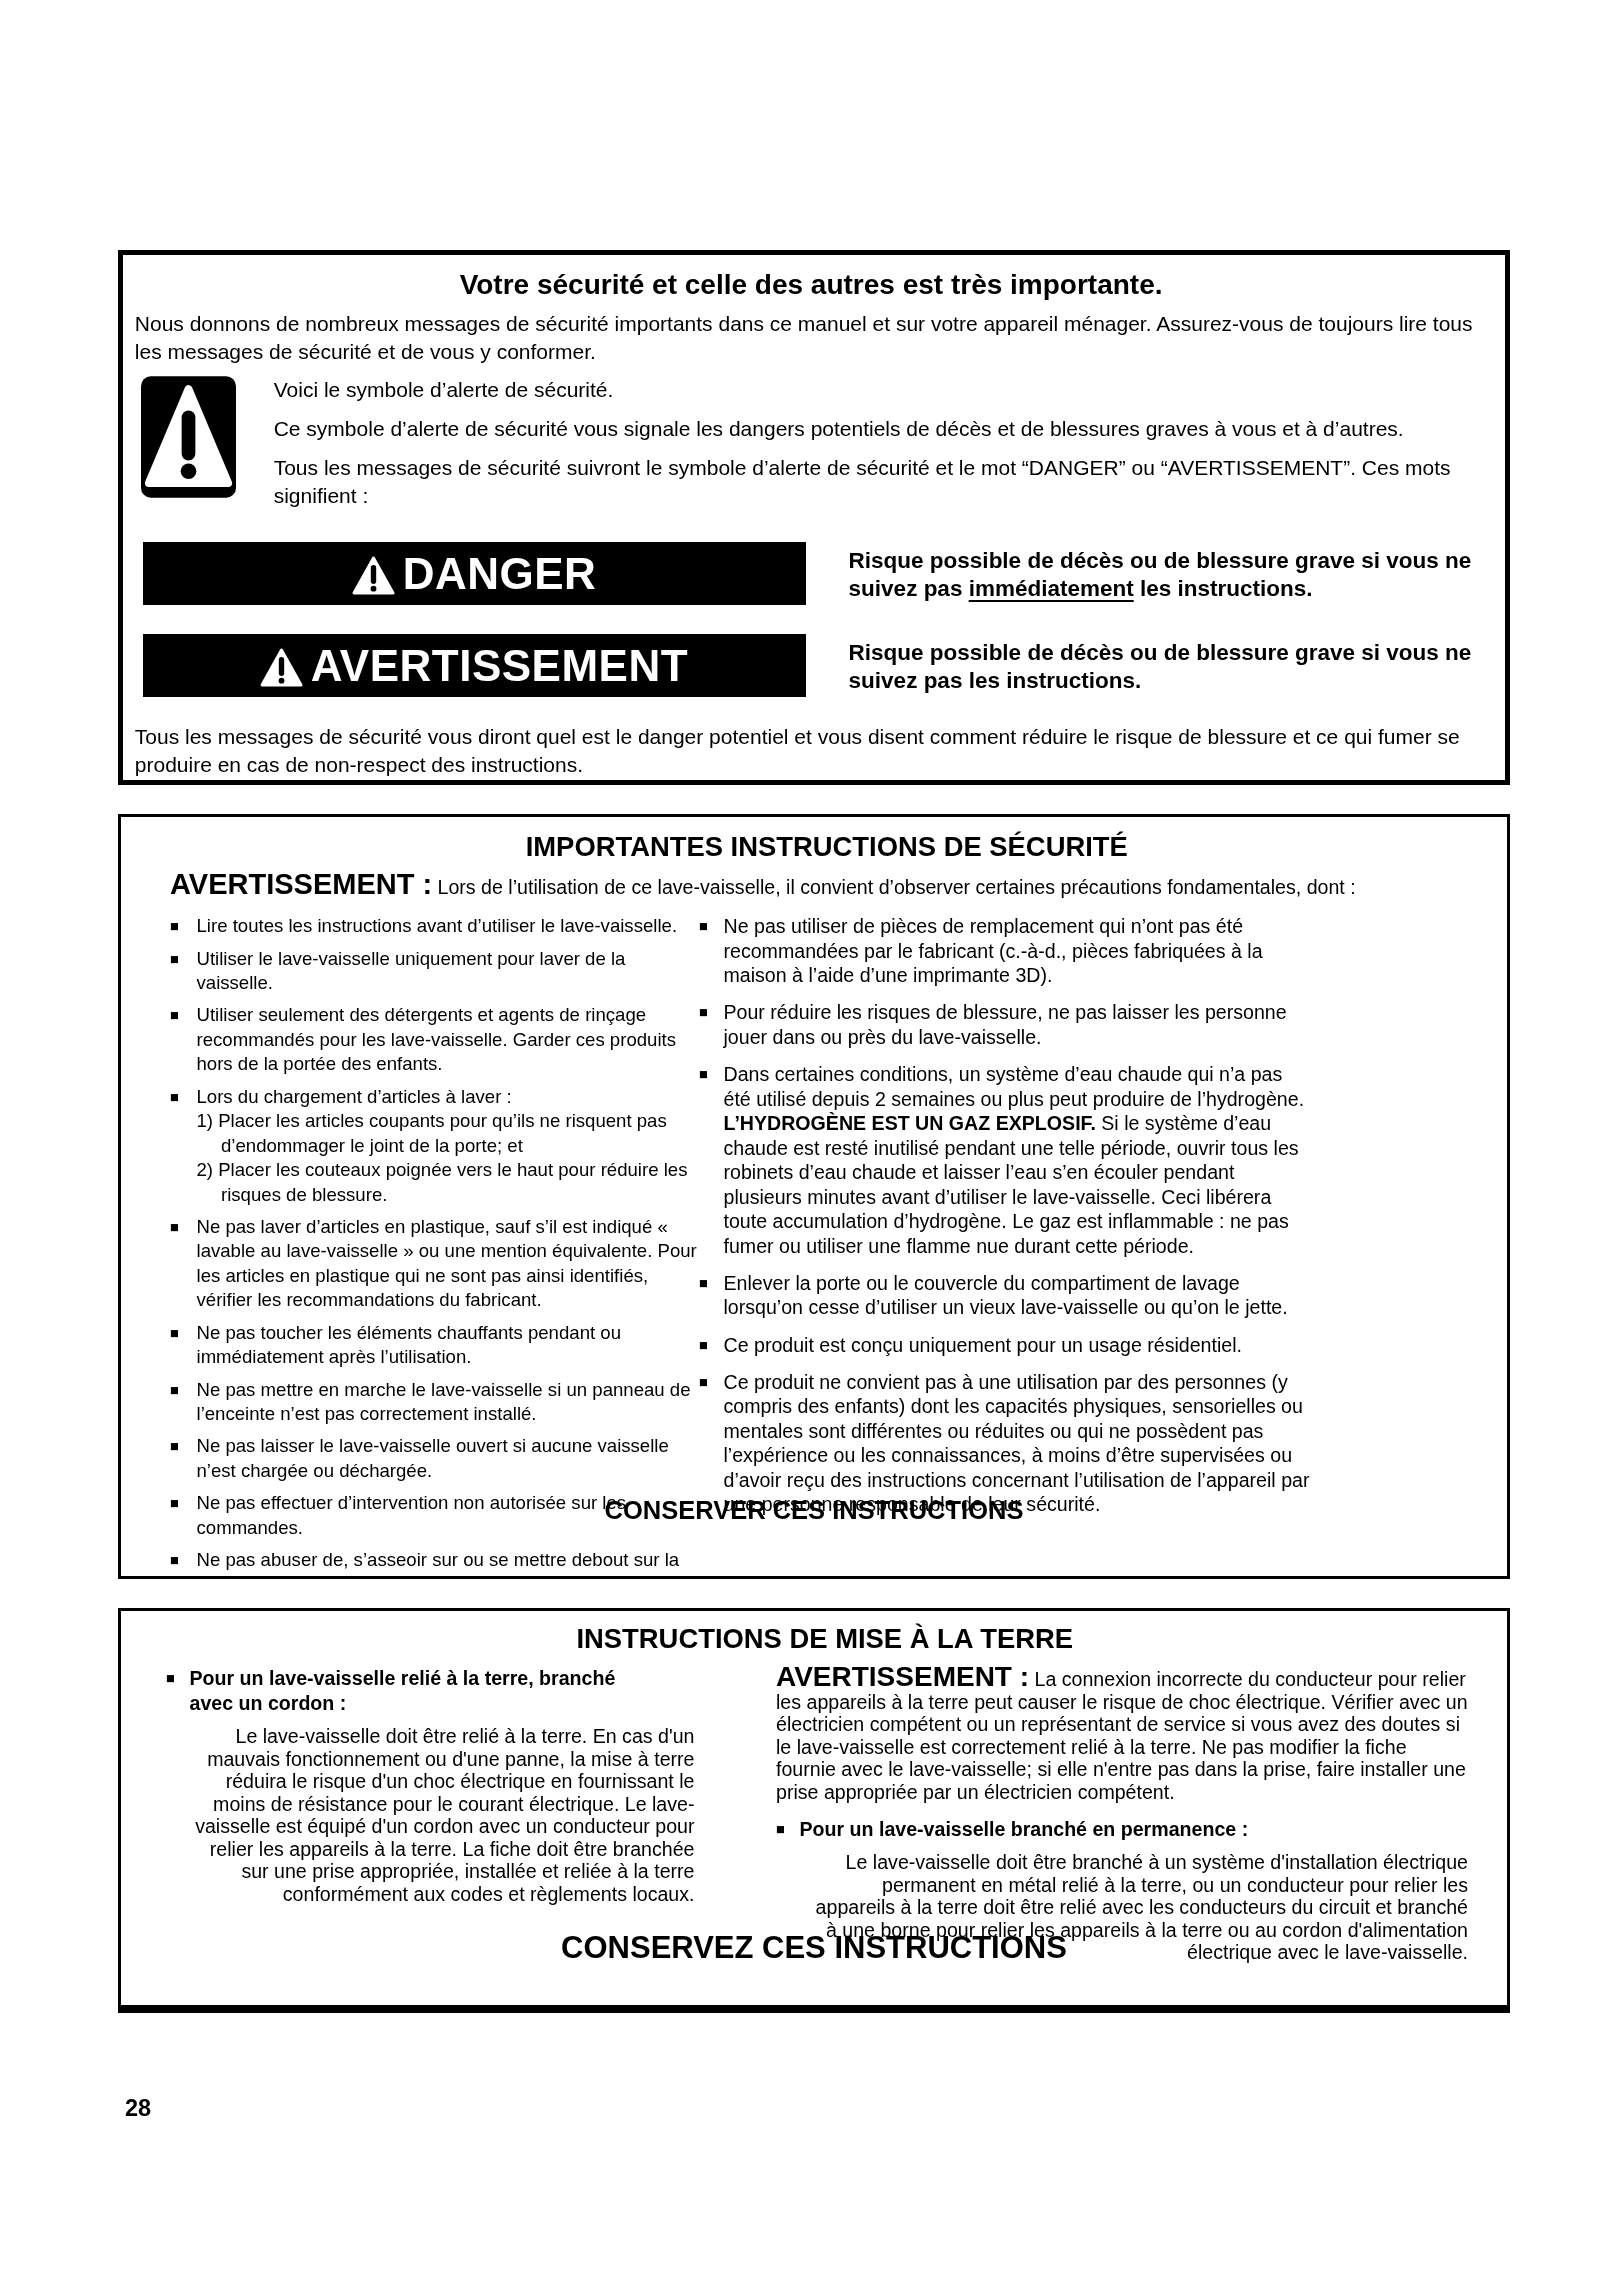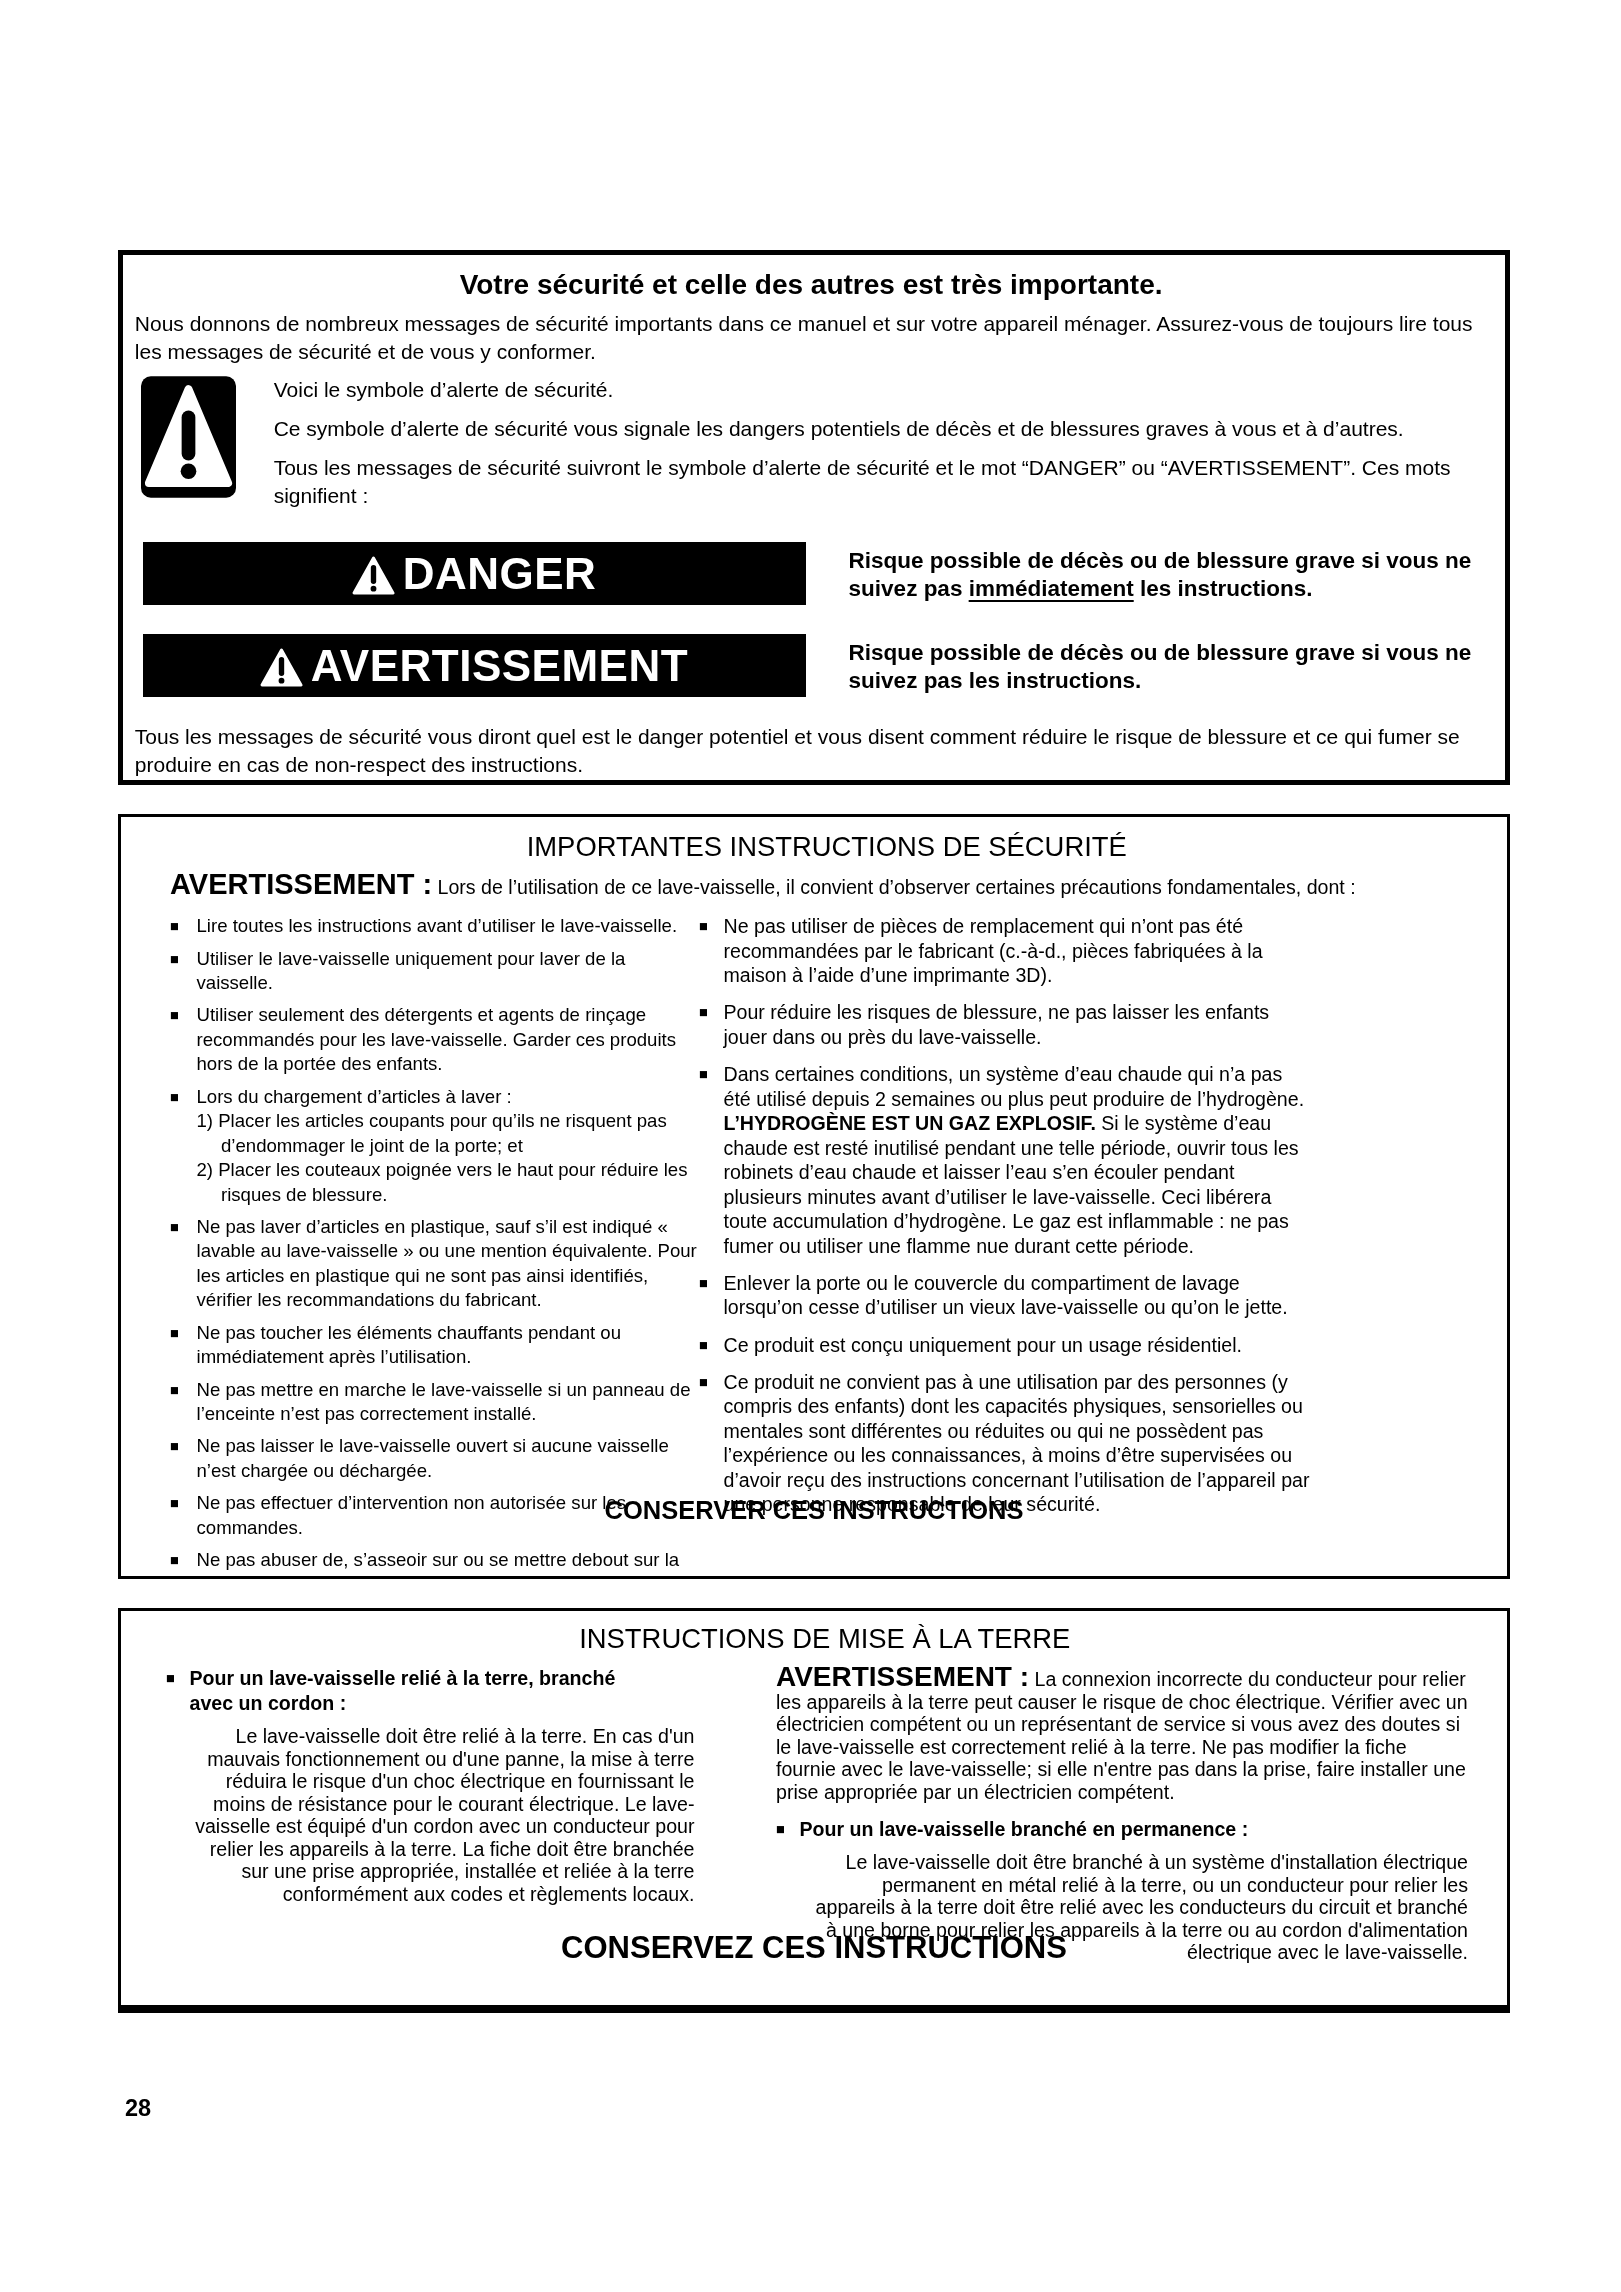--- a/index.html
+++ b/index.html
@@ -21,21 +21,21 @@
   .banner { width:663px; height:63px; background:#000; color:#fff; flex:none; display:flex; align-items:center; justify-content:center; gap:7.8px; }
   .banner .label { font-weight:bold; font-size:44px; letter-spacing:0.5px; }
   .banner svg { width:43px; height:39px; margin-top:2.9px; }
   .signal-text { font-weight:bold; font-size:22.5px; line-height:28px; margin:2px 0 0; width:637px; }
   .row2 { margin-top:29px; }
   .outro { margin-top:25.5px; }
   .u { text-decoration:underline; text-underline-offset:3.9px; }
 
   
   #box2 { margin-top:29px; height:765px; padding:5.9px 23.5px 0 49px; }
-  .box h2 { text-align:center; font-size:27.4px; font-weight:normal; margin:7.8px 0 7.8px; }
+  .box h2 { text-align:center; font-size:27.4px; font-weight:bold; margin:7.8px 0 7.8px; }
   .warn-line { font-size:19.6px; line-height:29px; margin:0 0 11.8px; }
   .warn-word { font-size:29px; font-weight:bold; }
   .cols { display:flex; }
   .cols ul { list-style:none; margin:0; padding:0; }
   .col-l { width:529px; flex:none; }
   .col-l li { position:relative; padding-left:26.5px; font-size:18.6px; line-height:24.5px; margin-bottom:7.8px; }
   .col-r { width:613px; flex:none; margin-left:121px; }
   .col-r li { position:relative; padding-left:24.5px; font-size:19.6px; line-height:24.5px; margin-bottom:12.7px; }
   .sq { position:absolute; left:0; top:0; font-size:14.7px; line-height:24.5px; }
   .sub { padding-left:24.5px; text-indent:-24.5px; }
@@ -125,21 +125,21 @@
         </li>
         <li><span class="sq">■</span><span>Ne pas laver d’articles en plastique, sauf s’il est indiqué « lavable au lave-vaisselle » ou une mention équivalente. Pour les articles en plastique qui ne sont pas ainsi identifiés, vérifier les recommandations du fabricant.</span></li>
         <li><span class="sq">■</span><span>Ne pas toucher les éléments chauffants pendant ou immédiatement après l’utilisation.</span></li>
         <li><span class="sq">■</span><span>Ne pas mettre en marche le lave-vaisselle si un panneau de l’enceinte n’est pas correctement installé.</span></li>
         <li><span class="sq">■</span><span>Ne pas laisser le lave-vaisselle ouvert si aucune vaisselle n’est chargée ou déchargée.</span></li>
         <li><span class="sq">■</span><span>Ne pas effectuer d’intervention non autorisée sur les commandes.</span></li>
         <li><span class="sq">■</span><span>Ne pas abuser de, s’asseoir sur ou se mettre debout sur la porte, le couvercle ou les paniers à vaisselle du lave-vaisselle.</span></li>
       </ul>
       <ul class="col-r">
         <li><span class="sq">■</span><span>Ne pas utiliser de pièces de remplacement qui n’ont pas été recommandées par le fabricant (c.-à-d., pièces fabriquées à la maison à l’aide d’une imprimante 3D).</span></li>
-        <li><span class="sq">■</span><span>Pour réduire les risques de blessure, ne pas laisser les enfants jouer dans ou près du lave-vaisselle.</span></li>
+        <li><span class="sq">■</span><span>Pour réduire les risques de blessure, ne pas laisser les personne jouer dans ou près du lave-vaisselle.</span></li>
         <li><span class="sq">■</span><span>Dans certaines conditions, un système d’eau chaude qui n’a pas été utilisé depuis 2 semaines ou plus peut produire de l’hydrogène. </span><span class="bold-inline">L’HYDROGÈNE EST UN GAZ EXPLOSIF.</span><span> Si le système d’eau chaude est resté inutilisé pendant une telle période, ouvrir tous les robinets d’eau chaude et laisser l’eau s’en écouler pendant plusieurs minutes avant d’utiliser le lave-vaisselle. Ceci libérera toute accumulation d’hydrogène. Le gaz est inflammable : ne pas fumer ou utiliser une flamme nue durant cette période.</span></li>
         <li><span class="sq">■</span><span>Enlever la porte ou le couvercle du compartiment de lavage lorsqu’on cesse d’utiliser un vieux lave-vaisselle ou qu’on le jette.</span></li>
         <li><span class="sq">■</span><span>Ce produit est conçu uniquement pour un usage résidentiel.</span></li>
         <li><span class="sq">■</span><span>Ce produit ne convient pas à une utilisation par des personnes (y compris des enfants) dont les capacités physiques, sensorielles ou mentales sont différentes ou réduites ou qui ne possèdent pas l’expérience ou les connaissances, à moins d’être supervisées ou d’avoir reçu des instructions concernant l’utilisation de l’appareil par une personne responsable de leur sécurité.</span></li>
       </ul>
     </div>
 
     <p class="box-footer">CONSERVER CES INSTRUCTIONS</p>
   </section>
 

